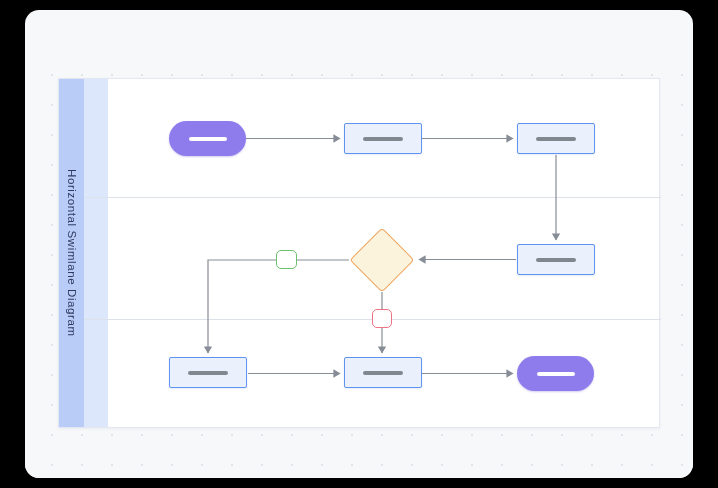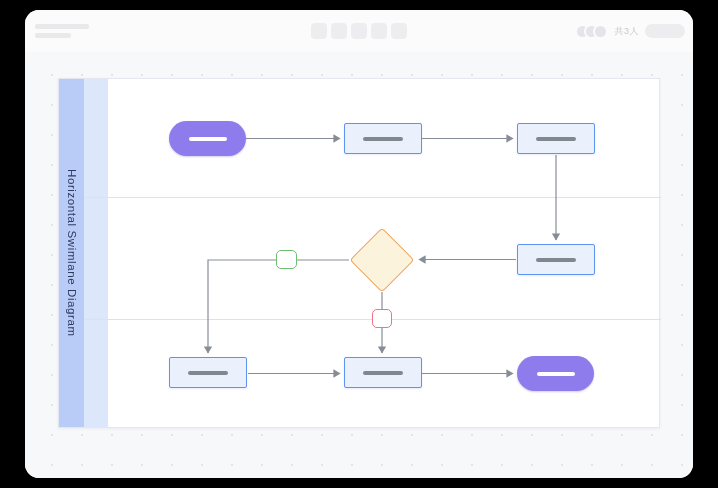--- a/index.html
+++ b/index.html
@@ -81,42 +81,20 @@
   #n-lbl-r   { left:313px; top:230px; }
   #n-p4      { left:110px; top:278px; }
   #n-p5      { left:285px; top:278px; }
   #n-end     { left:458px; top:277px; }
 </style>
 </head>
 <body>
 
 <div class="window">
 
-  <div class="topbar">
-    <div class="logo-skel">
-      <div class="l1"></div>
-      <div class="l2"></div>
-    </div>
-    <div class="tools">
-      <div class="tool-btn"></div>
-      <div class="tool-btn"></div>
-      <div class="tool-btn"></div>
-      <div class="tool-btn"></div>
-      <div class="tool-btn"></div>
-    </div>
-    <div class="right-group">
-      <div class="avatars">
-        <div class="avatar"></div>
-        <div class="avatar"></div>
-        <div class="avatar"></div>
-      </div>
-      <span class="people-label">共3人</span>
-      <button class="top-action-btn"></button>
-    </div>
-  </div>
 
   <div class="canvas">
 
     <div class="sheet">
 
       <div class="lane-title-col">
         <div class="lane-title">Horizontal Swimlane Diagram</div>
       </div>
       <div class="lane-subcol"></div>
       <div class="lane-divider divider-1"></div>

